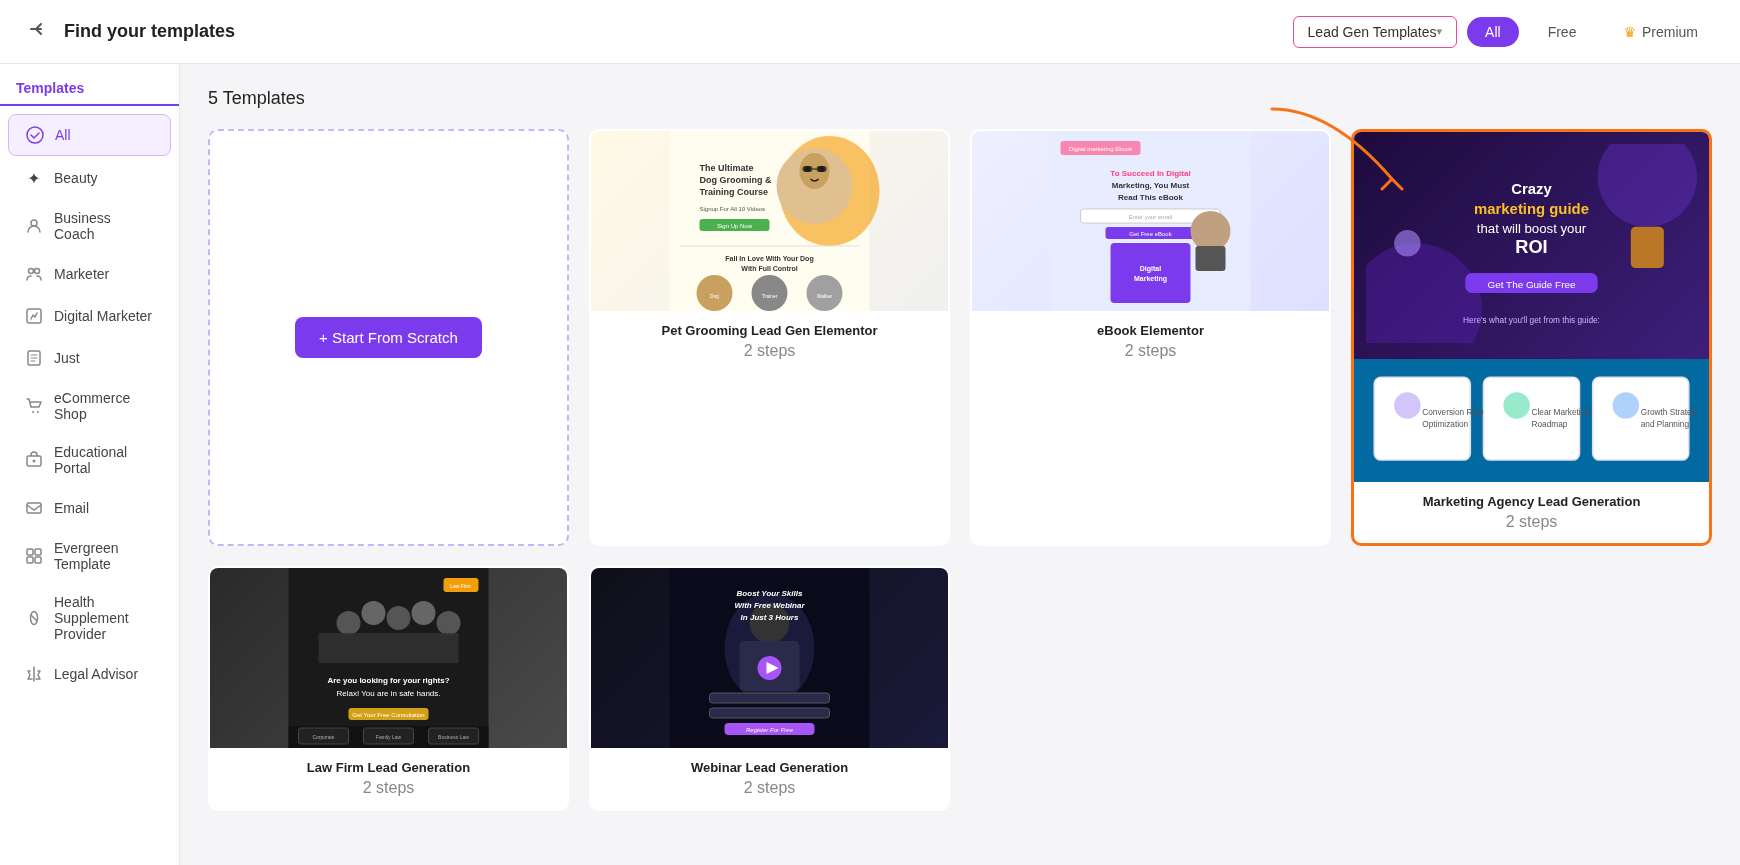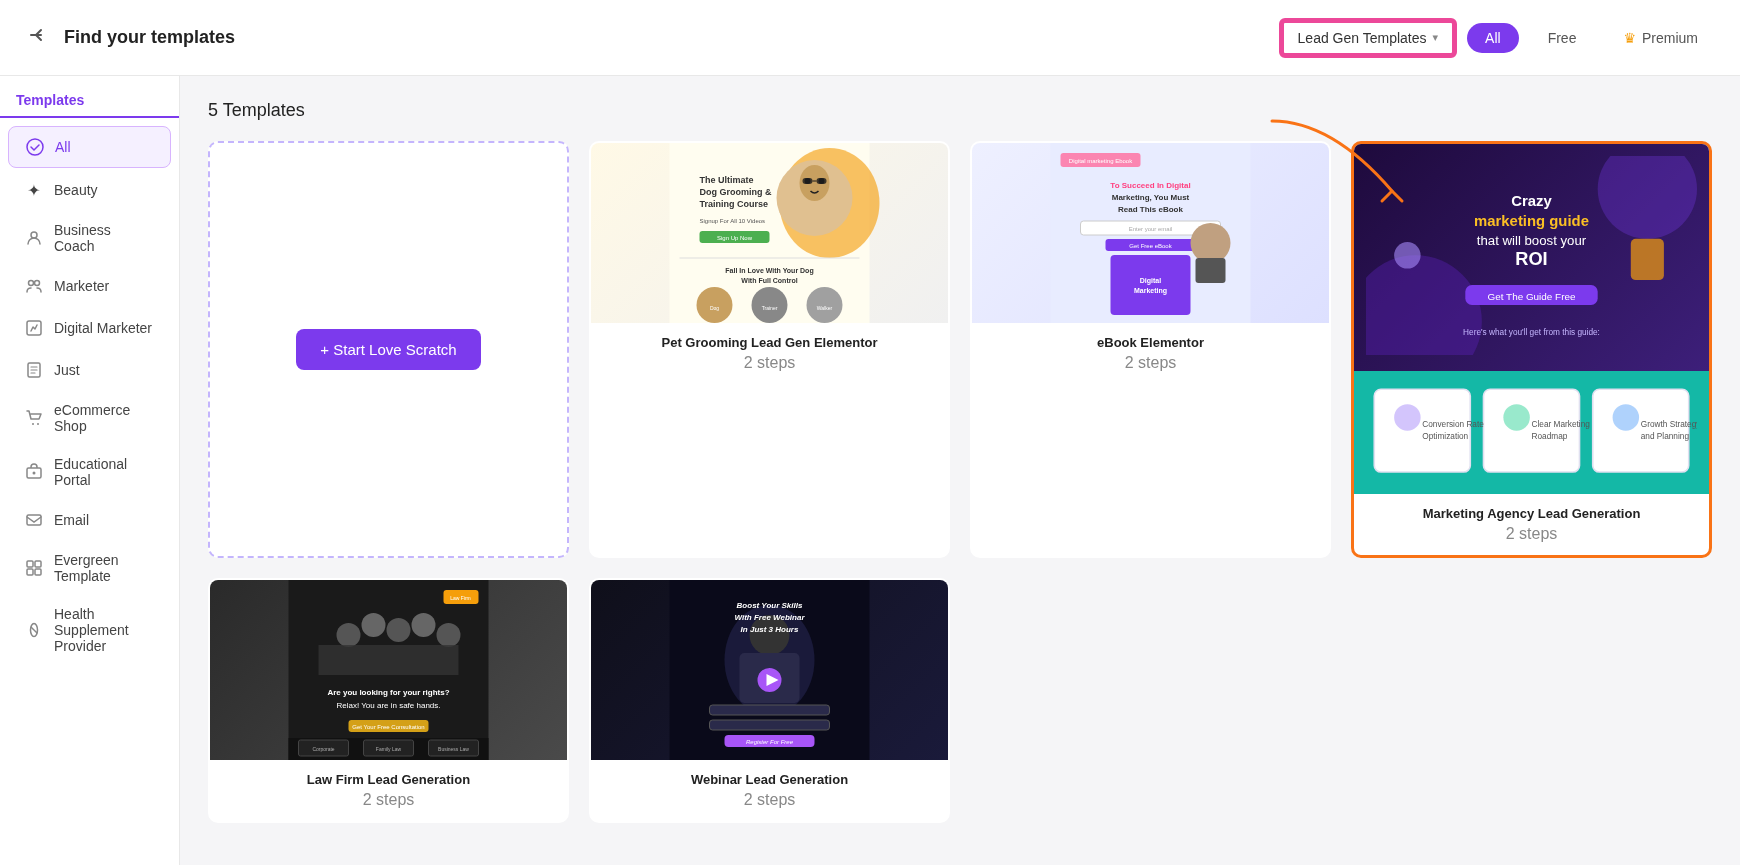--- a/index.html
+++ b/index.html
@@ -1,30 +1,30 @@
 <!DOCTYPE html>
 <html><head>
   <meta charset="utf-8">
   <style>
     * { box-sizing: border-box; margin: 0; padding: 0; }
     body { font-family: -apple-system, BlinkMacSystemFont, 'Segoe UI', sans-serif; background: #f5f5f7; height: 865px; overflow: hidden; display: flex; flex-direction: column; }
 
     
     .header {
       display: flex; align-items: center; justify-content: space-between;
-      padding: 0 24px; height: 76px; background: #fff;
+      padding: 0 24px; height: 64px; background: #fff;
       border-bottom: 1px solid #e8e8e8; flex-shrink: 0;
     }
     .header-left { display: flex; align-items: center; gap: 12px; }
     .back-btn { cursor: pointer; color: #555; font-size: 18px; border: none; background: none; padding: 4px; }
     .header-title { font-size: 18px; font-weight: 600; color: #222; }
     .header-right { display: flex; align-items: center; gap: 10px; }
     .template-dropdown {
-      display: flex; align-items: center; gap: 6px;
-      border: 5px solid #ec4899; border-radius: 6px;
+      display: flex; align-items: center; 
+      border: 1px solid #ec4899; border-radius: 6px;
       padding: 7px 14px; background: #fff; cursor: pointer;
       font-size: 14px; color: #333;
     }
     .dropdown-arrow { color: #888; font-size: 11px; }
     .filter-btn {
       padding: 7px 18px; border-radius: 20px; font-size: 14px;
       cursor: pointer; border: none; font-weight: 500;
     }
     .filter-btn.active { background: #7c3aed; color: #fff; }
     .filter-btn.inactive { background: transparent; color: #555; border: 1px solid transparent; }
@@ -242,36 +242,44 @@
     <div class="sidebar-item">
       <span class="item-icon">
         <svg width="18" height="18" viewBox="0 0 18 18" fill="none">
           <ellipse cx="9" cy="9" rx="3.5" ry="6.5" stroke="#888" stroke-width="1.5"></ellipse>
           <path d="M5.7 5.7l6.6 6.6" stroke="#888" stroke-width="1.5"></path>
         </svg>
       </span>
       <span>Health Supplement Provider</span>
     </div>
 
+    <div class="sidebar-item">
+      <span class="item-icon">
+        <svg width="18" height="18" viewBox="0 0 18 18" fill="none">
+          <path d="M9 2v14M5 6H3l2 4-2 4h4M13 6h2l-2 4 2 4h-4" stroke="#888" stroke-width="1.5" stroke-linecap="round" stroke-linejoin="round"></path>
+        </svg>
+      </span>
+      <span>Legal Advisor</span>
+    </div>
   </div>
 
   <div class="main">
     <div class="templates-count">5 Templates</div>
 
     <div style="position: relative;">
       <svg style="position:absolute; top:-30px; right:280px; width:180px; height:100px; pointer-events:none; z-index:10;" viewBox="0 0 180 100" fill="none">
         <path d="M20 10 Q80 10 140 80" stroke="#f97316" stroke-width="3" fill="none" stroke-linecap="round"></path>
         <path d="M130 90 L140 80 L150 90" stroke="#f97316" stroke-width="3" fill="none" stroke-linecap="round" stroke-linejoin="round"></path>
       </svg>
     </div>
 
     <div class="templates-grid">
 
       <div class="template-card scratch" style="min-height: 240px;">
-        <button class="scratch-btn">+ Start Love Scratch</button>
+        <button class="scratch-btn">+ Start From Scratch</button>
       </div>
 
       <div class="template-card">
         <div class="card-image img-pet">
           <svg class="preview-svg" viewBox="0 0 200 180" xmlns="http://www.w3.org/2000/svg">
             <rect width="200" height="180" fill="#fffdf0"></rect>
 
             <ellipse cx="160" cy="60" rx="50" ry="55" fill="#f5a623" opacity="0.7"></ellipse>
 
             <text x="30" y="40" font-size="9" font-weight="bold" fill="#333">The Ultimate</text>
@@ -358,21 +366,21 @@
 
             <circle cx="25" cy="60" r="8" fill="#a78bfa" opacity="0.6"></circle>
             <rect x="160" y="50" width="20" height="25" rx="3" fill="#f59e0b" opacity="0.7"></rect>
 
             <rect x="60" y="78" width="80" height="12" rx="4" fill="#7c3aed"></rect>
             <text x="100" y="87" font-size="6" fill="white" text-anchor="middle">Get The Guide Free</text>
 
             <text x="100" y="108" font-size="5" fill="#c4b5fd" text-anchor="middle">Here's what you'll get from this guide:</text>
           </svg>
         </div>
-        <div style="background: #14b8a6; padding: 10px 12px;">
+        <div style="background: #0369a1; padding: 10px 12px;">
           <svg viewBox="0 0 200 60" xmlns="http://www.w3.org/2000/svg" width="100%">
             <rect x="5" y="5" width="58" height="50" rx="4" fill="white" stroke="#e0e0f0" stroke-width="1"></rect>
             <rect x="71" y="5" width="58" height="50" rx="4" fill="white" stroke="#e0e0f0" stroke-width="1"></rect>
             <rect x="137" y="5" width="58" height="50" rx="4" fill="white" stroke="#e0e0f0" stroke-width="1"></rect>
             <circle cx="25" cy="22" r="8" fill="#a78bfa" opacity="0.5"></circle>
             <text x="34" y="28" font-size="5" fill="#555">Conversion Rate</text>
             <text x="34" y="35" font-size="5" fill="#555">Optimization</text>
             <circle cx="91" cy="22" r="8" fill="#34d399" opacity="0.5"></circle>
             <text x="100" y="28" font-size="5" fill="#555">Clear Marketing</text>
             <text x="100" y="35" font-size="5" fill="#555">Roadmap</text>

